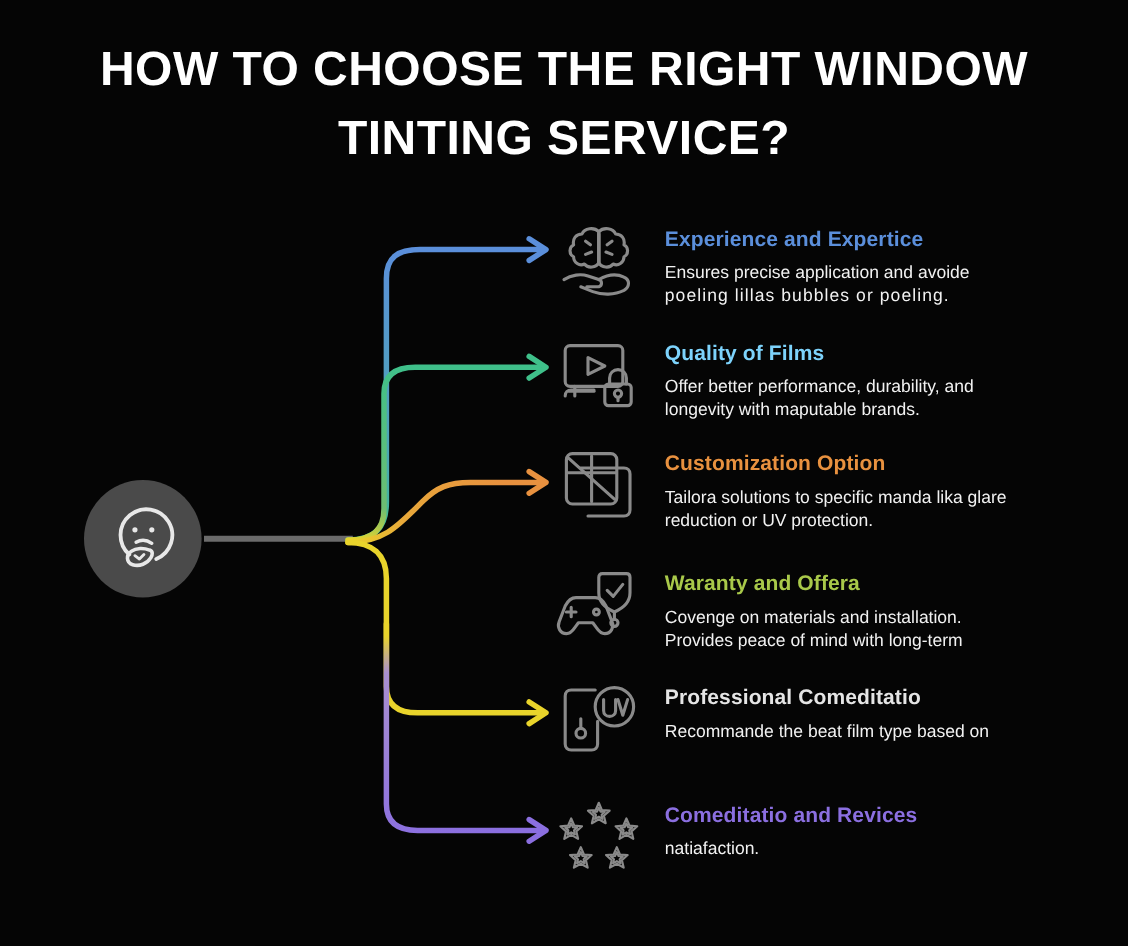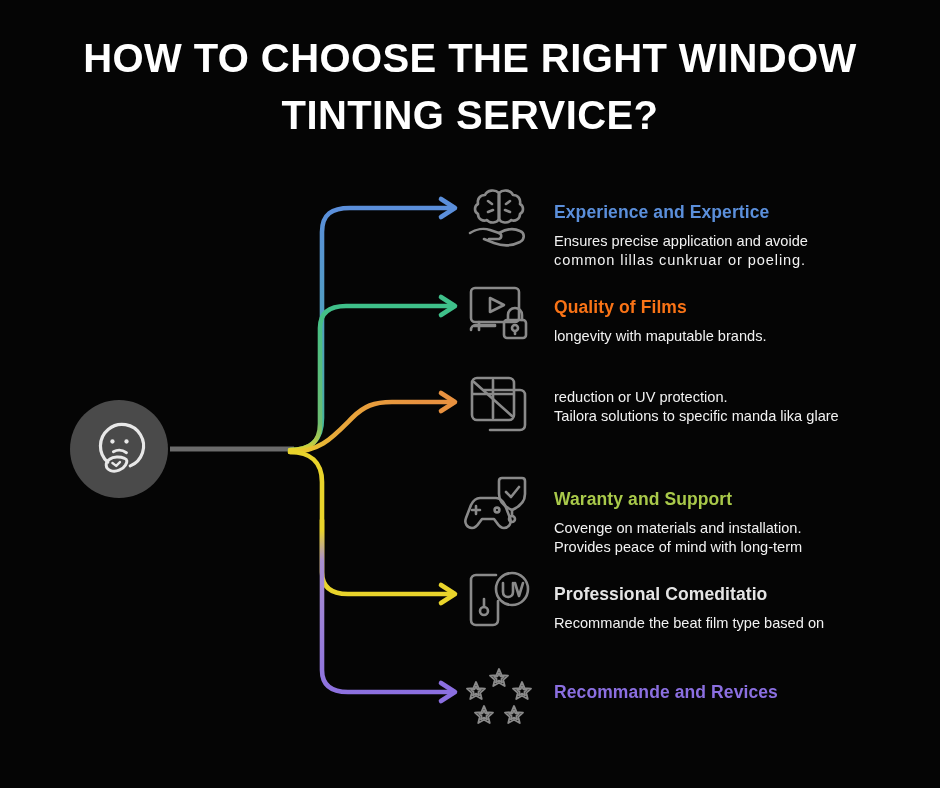--- a/index.html
+++ b/index.html
@@ -78,21 +78,21 @@
   .row-icon {
     position: absolute;
     left: 0;
     top: 0;
     width: 74px;
     height: 66px;
   }
   .row-text {
     position: absolute;
     left: 92px;
-    top: 16px;
+    top: 3px;
     width: 386px;
   }
   .row-heading {
     font-family: "Liberation Sans", sans-serif;
     font-weight: bold;
     font-size: 17.5px;
     line-height: 22px;
     margin: 0 0 9px 0;
     letter-spacing: 0.1px;
   }
@@ -203,78 +203,80 @@
                  C58,34 53,37 49,35 C46,39 39,38 37,34 Z"></path>
         <path d="M37,10 L37,34"></path>
         <path d="M26,16 L30,19 M26,27 L31,25 M48,16 L44,19 M48,27 L43,25"></path>
         <path d="M8,48 C14,44 22,43 28,45 L37,48 C40,49 40,53 37,54 L27,54"></path>
         <path d="M37,48 C44,44 52,43 58,46 C63,48 63,54 58,57 C50,61 40,61 32,58 L22,54"></path>
       </g>
     </svg>
     <div class="row-text">
       <div class="row-heading" style="color: rgb(91, 143, 219);">Experience and Expertice</div>
       <div class="row-desc">Ensures precise application and avoide</div>
-      <div class="row-desc spaced">common lillas cunkruar or poeling.</div>
+      <div class="row-desc spaced">poeling lillas bubbles or poeling.</div>
     </div>
   </div>
 
   <div class="row" id="row-1">
     <svg class="row-icon" viewBox="0 0 74 66">
       <g fill="none" stroke="#8a8a8a" stroke-width="2.6" stroke-linecap="round" stroke-linejoin="round">
         <rect x="9" y="8" width="48" height="34" rx="4"></rect>
         <path d="M28,18 L42,25 L28,32 Z"></path>
         <path d="M12,46 L33,46"></path>
         <path d="M9,50 C9,47 11,45 14,45 L33,45"></path>
         <path d="M17,42 L17,50"></path>
         <rect x="42" y="40" width="22" height="18" rx="3"></rect>
         <path d="M46,40 L46,35 C46,31 49,28 53,28 C57,28 60,31 60,35 L60,40"></path>
         <circle cx="53" cy="48" r="3"></circle>
         <path d="M53,51 L53,54"></path>
       </g>
     </svg>
     <div class="row-text">
-      <div class="row-heading" style="color: #f97316;">Quality of Films</div>
+      <div class="row-heading" style="color: #7dd3fc;">Quality of Films</div>
+      <div class="row-desc">Offer better performance, durability, and</div>
       <div class="row-desc">longevity with maputable brands.</div>
     </div>
   </div>
 
   <div class="row" id="row-2">
     <svg class="row-icon" viewBox="0 0 74 66">
       <g fill="none" stroke="#8a8a8a" stroke-width="2.6" stroke-linecap="round" stroke-linejoin="round">
         <path d="M22,18 L58,18 C61,18 63,20 63,23 L63,53 C63,56 61,58 58,58 L28,58"></path>
         <rect x="10" y="6" width="42" height="42" rx="5"></rect>
         <path d="M14,20 L48,20 M14,34 L48,34 M24,9 L24,45 M38,9 L38,45" opacity="0"></path>
         <path d="M10,24 L33,24 M33,10 L33,44" opacity="0"></path>
         <path d="M11,22 L31,22 M31,8 L31,46 M31,22 L51,22"></path>
         <path d="M12,10 L50,44"></path>
       </g>
     </svg>
     <div class="row-text">
+      <div class="row-heading" style="color: rgb(232, 145, 63);">Customization Option</div>
+      <div class="row-desc">Tailora solutions to specific manda lika glare</div>
       <div class="row-desc">reduction or UV protection.</div>
-      <div class="row-desc">Tailora solutions to specific manda lika glare</div>
     </div>
   </div>
 
   <div class="row" id="row-3">
     <svg class="row-icon" viewBox="0 0 74 66">
       <g fill="none" stroke="#8a8a8a" stroke-width="2.6" stroke-linecap="round" stroke-linejoin="round">
         <path d="M40,6 L60,6 C62,6 63,7 63,9 L63,22 C63,30 57,35 50,38
                  C43,35 37,30 37,22 L37,9 C37,7 38,6 40,6 Z"></path>
         <path d="M44,20 L49,25 L57,15"></path>
         <path d="M50,38 L50,44"></path>
         <circle cx="50" cy="47" r="3"></circle>
         <path d="M18,26 L34,26 C38,26 41,29 43,33 L48,46 C50,51 47,56 42,56
                  C39,56 37,54 35,51 L32,47 L20,47 L17,51 C15,54 13,56 10,56
                  C5,56 2,51 4,46 L9,33 C11,29 14,26 18,26 Z"></path>
         <path d="M14,34 L14,42 M10,38 L18,38"></path>
         <circle cx="35" cy="38" r="2.4"></circle>
       </g>
     </svg>
     <div class="row-text">
-      <div class="row-heading" style="color: rgb(169, 201, 74);">Waranty and Support</div>
+      <div class="row-heading" style="color: rgb(169, 201, 74);">Waranty and Offera</div>
       <div class="row-desc">Covenge on materials and installation.</div>
       <div class="row-desc">Provides peace of mind with long-term</div>
     </div>
   </div>
 
   <div class="row" id="row-4">
     <svg class="row-icon" viewBox="0 0 74 66">
       <g fill="none" stroke="#8a8a8a" stroke-width="2.6" stroke-linecap="round" stroke-linejoin="round">
         <path d="M34,8 L14,8 C11,8 9,10 9,13 L9,53 C9,56 11,58 14,58 L31,58
                  C34,58 36,56 36,53 L36,34"></path>
@@ -310,17 +312,18 @@
           <path d="M0,-11 L3.2,-3.6 L11,-3.0 L5.2,2.2 L7,9.8 L0,5.8 L-7,9.8 L-5.2,2.2 L-11,-3.0 L-3.2,-3.6 Z"></path>
           <path d="M0,-6 L1.8,-2 L6,-1.6 L2.9,1.2 L3.8,5.4 L0,3.2 L-3.8,5.4 L-2.9,1.2 L-6,-1.6 L-1.8,-2 Z"></path>
         </g>
         <g transform="translate(52,50) scale(0.82)">
           <path d="M0,-11 L3.2,-3.6 L11,-3.0 L5.2,2.2 L7,9.8 L0,5.8 L-7,9.8 L-5.2,2.2 L-11,-3.0 L-3.2,-3.6 Z"></path>
           <path d="M0,-6 L1.8,-2 L6,-1.6 L2.9,1.2 L3.8,5.4 L0,3.2 L-3.8,5.4 L-2.9,1.2 L-6,-1.6 L-1.8,-2 Z"></path>
         </g>
       </g>
     </svg>
     <div class="row-text">
-      <div class="row-heading" style="color: rgb(139, 111, 224);">Recommande and Revices</div>
+      <div class="row-heading" style="color: rgb(139, 111, 224);">Comeditatio and Revices</div>
+      <div class="row-desc">natiafaction.</div>
     </div>
   </div>
 
 </div>
 
 </body></html>

